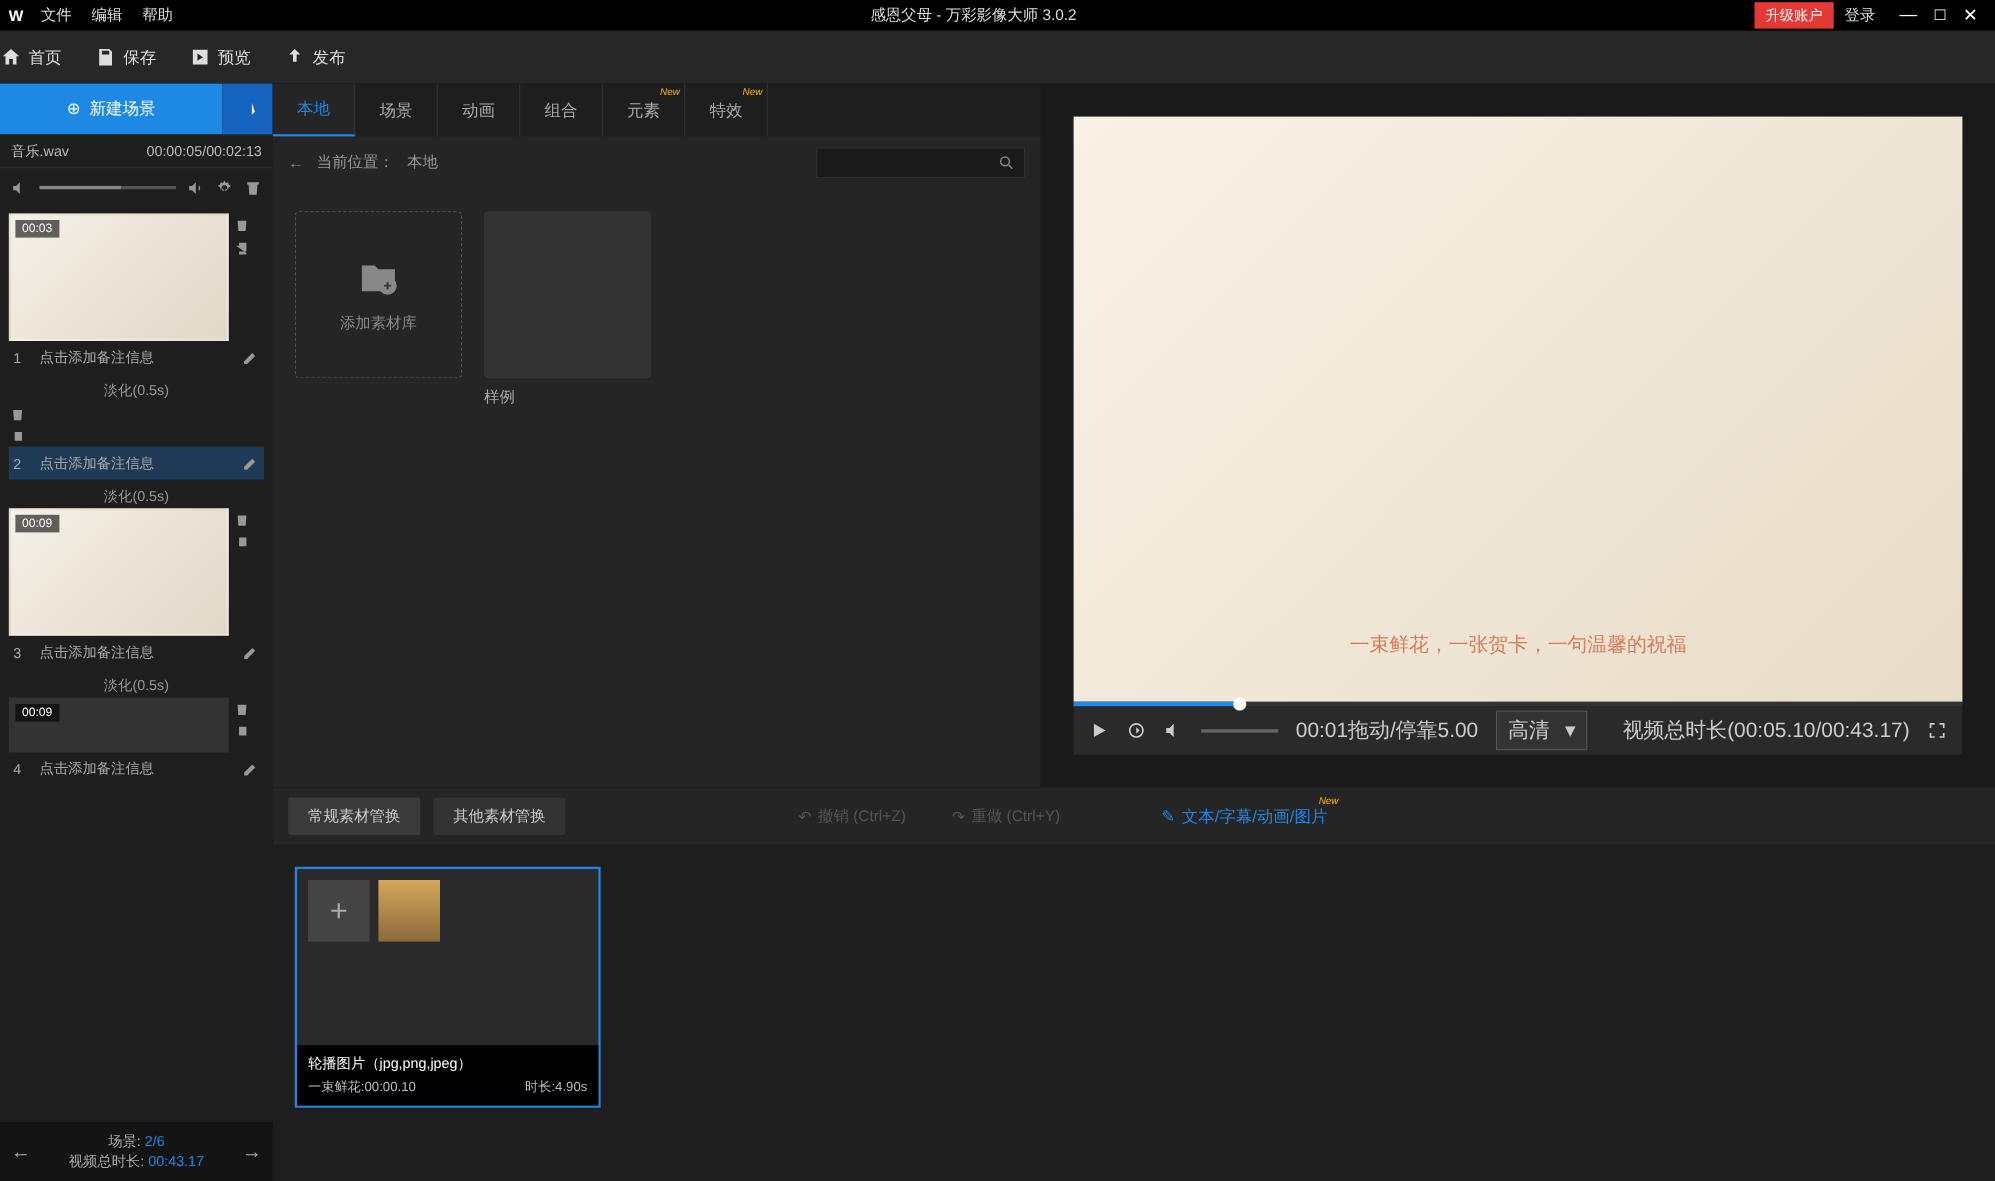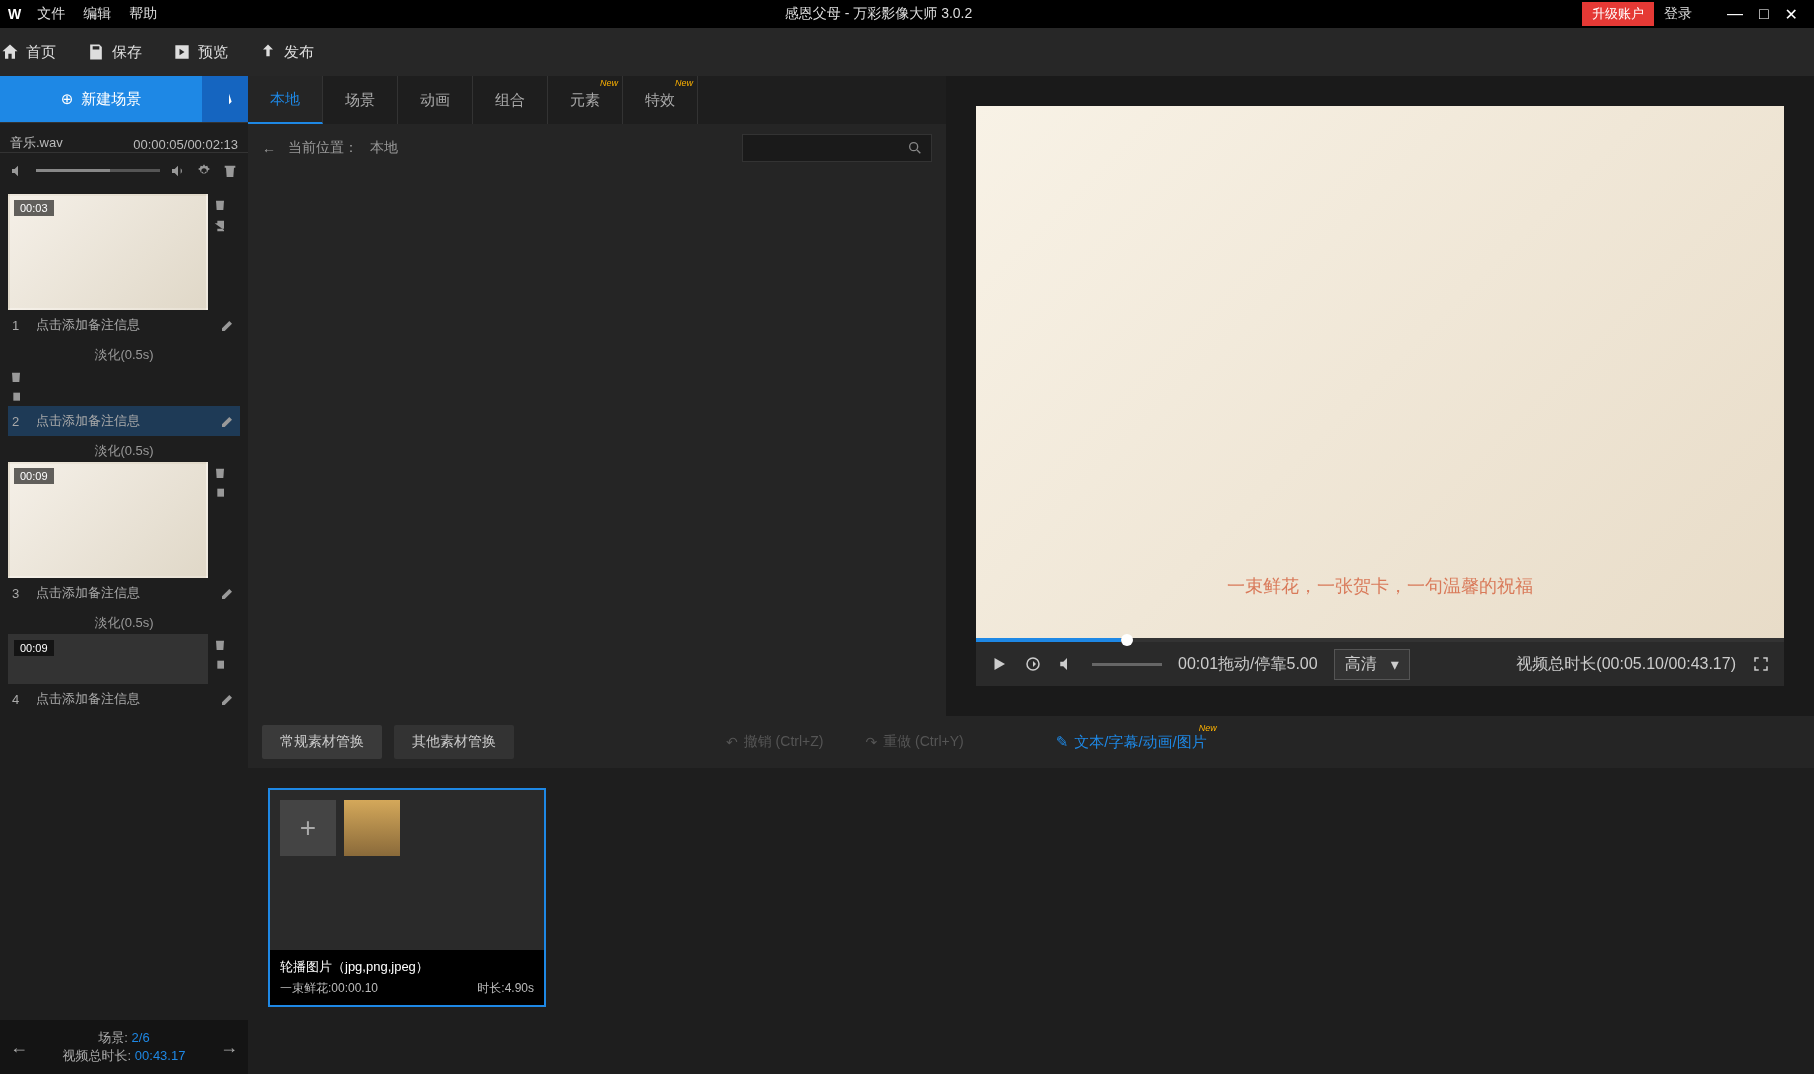--- a/index.html
+++ b/index.html
@@ -2,31 +2,31 @@
 <html><head>
 <meta charset="utf-8">
 <style>
 * { margin: 0; padding: 0; box-sizing: border-box; font-family: "Microsoft YaHei", sans-serif; }
 body { background: #1a1a1a; color: #ccc; width: 1814px; height: 1074px; overflow: hidden; font-size: 14px; }
 .titlebar { height: 28px; background: #000; display: flex; align-items: center; padding: 0 8px; }
 .titlebar .logo { color: #fff; font-weight: bold; margin-right: 16px; }
 .titlebar .menu-item { color: #ddd; margin-right: 18px; font-size: 14px; cursor: pointer; }
 .titlebar .title { flex: 1; text-align: center; color: #ddd; font-size: 14px; }
 .titlebar .upgrade { background: #e53935; color: #fff; padding: 3px 10px; font-size: 13px; margin-right: 10px; }
-.titlebar .login { color: #ddd; margin-right: 27px; font-size: 14px; }
+.titlebar .login { color: #ddd; margin-right: 14px; font-size: 14px; }
 .titlebar .win-btn { color: #fff; margin: 0 8px; font-size: 16px; cursor: pointer; }
 .toolbar { height: 48px; background: #272727; display: flex; align-items: center; justify-content: flex-start; gap: 30px; }
 .toolbar .tb-btn { display: flex; align-items: center; gap: 6px; color: #ddd; font-size: 15px; cursor: pointer; }
 .toolbar svg { width: 20px; height: 20px; fill: #ddd; }
 .main { display: flex; height: calc(100% - 28px - 48px); }
 .sidebar { width: 248px; background: #1e1e1e; display: flex; flex-direction: column; }
 .sb-top { display: flex; height: 46px; }
 .new-scene-btn { flex: 1; background: #1e88e5; color: #fff; display: flex; align-items: center; justify-content: center; gap: 8px; font-size: 15px; cursor: pointer; }
 .sort-btn { width: 46px; background: #1565c0; display: flex; align-items: center; justify-content: center; }
-.audio-row { height: 30px; display: flex; align-items: flex-end; padding: 0 10px; color: #bbb; font-size: 13px; justify-content: space-between; border-top: 1px solid #333; }
+.audio-row { height: 30px; display: flex; align-items: center; padding: 0 10px; color: #bbb; font-size: 13px; justify-content: space-between; border-top: 1px solid #333; }
 .audio-ctrl { height: 36px; display: flex; align-items: center; padding: 0 10px; gap: 10px; border-top: 1px solid #333; }
 .vol-slider { flex: 1; height: 3px; background: #555; position: relative; }
 .vol-slider::after { content: ''; position: absolute; left: 0; top: 0; height: 100%; width: 60%; background: #888; }
 .icon-sm { width: 16px; height: 16px; fill: #999; cursor: pointer; }
 .scene-list { flex: 1; overflow-y: auto; padding: 6px 8px 0 8px; }
 .scene-item { margin-bottom: 4px; }
 .scene-thumb-row { display: flex; gap: 4px; }
 .scene-thumb { width: 200px; height: 116px; background: linear-gradient(135deg,#f5f0e8,#e0d8c8); position: relative; border: 2px solid transparent; }
 .scene-thumb.active { border: 2px solid #1e88e5; }
 .scene-thumb .dur { position: absolute; top: 4px; left: 4px; background: rgba(0,0,0,0.6); color: #fff; font-size: 11px; padding: 2px 6px; }
@@ -55,21 +55,21 @@
 .asset-box .folder-ic { width: 40px; height: 40px; fill: #888; }
 .asset-label { color: #aaa; font-size: 14px; margin-top: 8px; }
 .thumb-grid { display: grid; grid-template-columns: 1fr 1fr; gap: 2px; padding: 6px; }
 .thumb-grid div { background: linear-gradient(#fff,#ddd); height: 66px; }
 .preview-panel { flex: 1; background: #1a1a1a; padding: 30px; display: flex; flex-direction: column; }
 .preview-video { flex: 1; background: linear-gradient(135deg,#f8f2e6,#e8dcc8); position: relative; }
 .preview-caption { position: absolute; bottom: 40px; width: 100%; text-align: center; color: #d97a5a; font-size: 18px; }
 .progress-bar { height: 4px; background: #333; position: relative; }
 .progress-bar::after { content: ''; position: absolute; left: 0; top: 0; height: 100%; width: 18%; background: #1e88e5; }
 .progress-bar .handle { position: absolute; left: 18%; top: -4px; width: 12px; height: 12px; background: #fff; border-radius: 50%; }
-.player-ctrl { height: 44px; background: #2a2a2a; display: flex; align-items: center; padding: 0 14px; gap: 16px; color: #ccc; font-size: 16px; }
+.player-ctrl { height: 44px; background: #2a2a2a; display: flex; align-items: center; padding: 0 14px; gap: 16px; color: #ccc; font-size: 19px; }
 .player-ctrl svg { width: 18px; height: 18px; fill: #ccc; cursor: pointer; }
 .player-ctrl .vol-s { width: 70px; height: 3px; background: #666; }
 .quality-sel { background: #333; padding: 4px 10px; border: 1px solid #555; display: flex; align-items: center; gap: 14px; }
 .lower { flex: 1; background: #1e1e1e; display: flex; flex-direction: column; }
 .lower-tabs { height: 52px; display: flex; align-items: center; padding: 0 14px; gap: 12px; background: #252525; }
 .ltab { padding: 8px 18px; background: #333; color: #ccc; font-size: 14px; border-radius: 2px; cursor: pointer; }
 .ltab.active { background: #3a3a3a; }
 .undo-redo { color: #555; font-size: 14px; display: flex; align-items: center; gap: 6px; margin-left: 200px; }
 .text-edit-btn { color: #1e88e5; font-size: 15px; display: flex; align-items: center; gap: 6px; margin-left: 80px; position: relative; }
 .lower-content { flex: 1; padding: 20px; }
@@ -281,20 +281,43 @@
           <span>当前位置：</span>
           <span>本地</span>
           <div class="search">
               <span style="flex:1"></span>
               <svg class="icon-sm" viewBox="0 0 24 24">
                 <circle cx="10" cy="10" r="6" fill="none" stroke="#888" stroke-width="2"></circle>
                 <path d="M15 15l5 5" stroke="#888" stroke-width="2"></path>
               </svg>
             </div>
         </div>
+        <div class="asset-grid">
+          <div class="asset-card">
+            <div class="asset-box dashed">
+                <svg class="folder-ic" viewBox="0 0 24 24">
+                  <path d="M3 5h7l2 2h9v12H3z"></path>
+                  <circle cx="17" cy="16" r="5" fill="#888"></circle>
+                  <path d="M17 14v4M15 16h4" stroke="#333"></path>
+                </svg>
+                <span style="color:#888">添加素材库</span>
+              </div>
+          </div>
+          <div class="asset-card">
+            <div class="asset-box">
+                <div class="thumb-grid">
+                  <div></div>
+                  <div></div>
+                  <div></div>
+                  <div></div>
+                </div>
+              </div>
+            <div class="asset-label">样例</div>
+          </div>
+        </div>
       </div>
       <div class="preview-panel">
         <div class="preview-video">
           <div class="preview-caption">一束鲜花，一张贺卡，一句温馨的祝福</div>
         </div>
         <div class="progress-bar">
             <div class="handle"></div>
           </div>
         <div class="player-ctrl">
           <svg viewBox="0 0 24 24">

